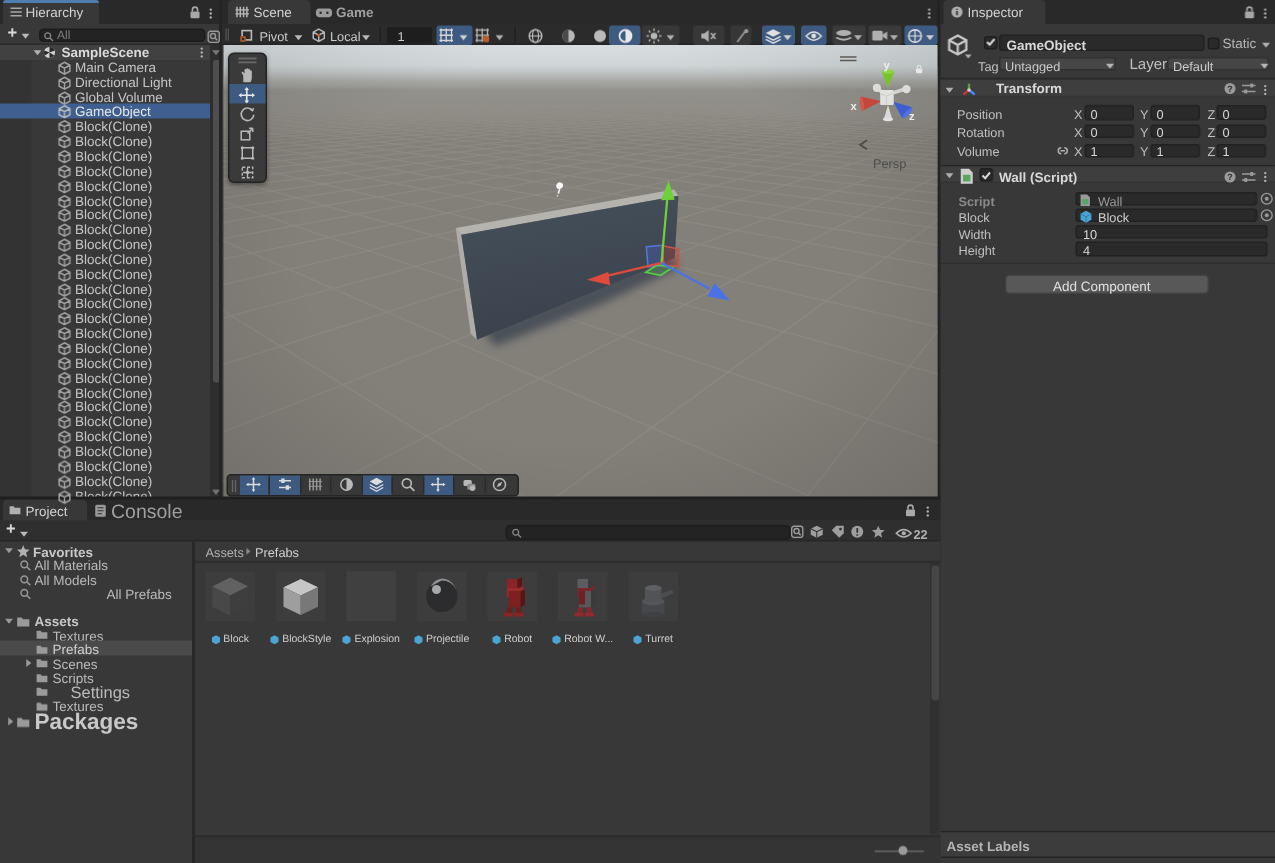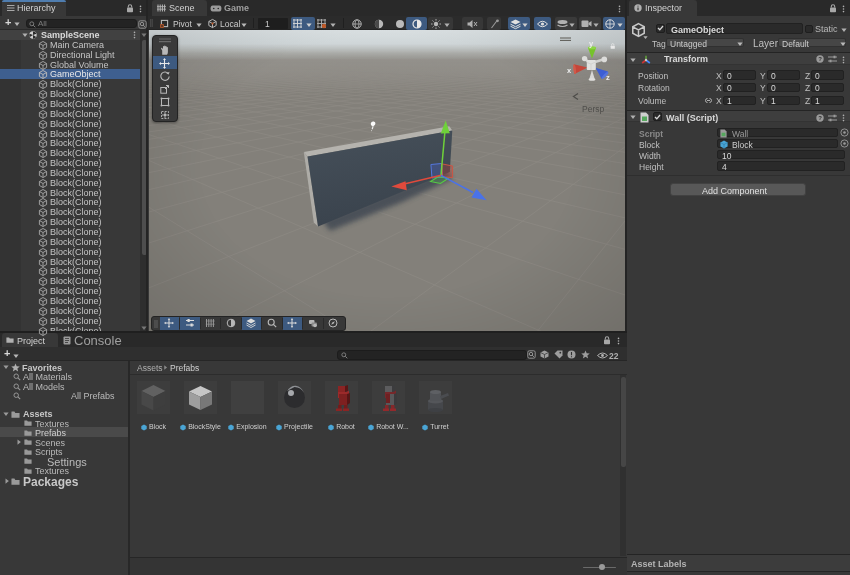--- a/index.html
+++ b/index.html
@@ -563,21 +563,21 @@
 <div class="txt" style="left:23px;top:381.5px;font-size:9px;color:#bababa;font-weight:normal;">All Models</div>
 <div class="txt" style="left:23px;top:391.0px;font-size:9px;color:#bababa;font-weight:normal;margin-left:48px;">All Prefabs</div>
 <div class="txt" style="left:23px;top:409.0px;font-size:9px;color:#c8c8c8;font-weight:bold;">Assets</div>
 <div class="txt" style="left:35px;top:418.5px;font-size:9px;color:#bababa;font-weight:normal;">Textures</div>
 <div class="abs" style="left:0;top:427.0px;width:128px;height:9.7px;background:#4a4a4a;"></div>
 <div class="txt" style="left:35px;top:428.0px;font-size:9px;color:#d0d0d0;font-weight:normal;">Prefabs</div>
 <div class="txt" style="left:35px;top:437.5px;font-size:9px;color:#bababa;font-weight:normal;">Scenes</div>
 <div class="txt" style="left:35px;top:447.0px;font-size:9px;color:#bababa;font-weight:normal;">Scripts</div>
 <div class="txt" style="left:47px;top:456.5px;font-size:11px;color:#bababa;font-weight:normal;">Settings</div>
 <div class="txt" style="left:35px;top:466.0px;font-size:9px;color:#bababa;font-weight:normal;">Textures</div>
-<div class="txt" style="left:23px;top:476.5px;font-size:12px;color:#c8c8c8;font-weight:bold;">Packages</div>
+<div class="txt" style="left:23px;top:476.5px;font-size:15px;color:#c8c8c8;font-weight:bold;">Packages</div>
 <div class="abs" style="left:128px;top:361px;width:2px;height:214px;background:#282828;"></div>
 <div class="txt" style="left:137px;top:363px;font-size:8.5px;color:#b0b0b0;font-weight:normal;">Assets</div>
 <div class="txt" style="left:170px;top:363px;font-size:8.5px;color:#d0d0d0;font-weight:normal;">Prefabs</div>
 <div class="abs" style="left:130px;top:373.5px;width:497px;height:1px;background:#2c2c2c;"></div>
 <div class="abs" style="left:137px;top:381px;width:33px;height:33px;background:#3d3d3d;">
     <svg width="33" height="33" viewBox="0 0 33 33" style="position:absolute;left:0;top:0">
       <polygon points="16.5,4 28.5,10 16.5,16 4.5,10" fill="#616161"></polygon>
       <polygon points="4.5,10 16.5,16 16.5,29.5 4.5,23.5" fill="#484848"></polygon>
       <polygon points="28.5,10 16.5,16 16.5,29.5 28.5,23.5" fill="#3e3e3e"></polygon>
     </svg>

